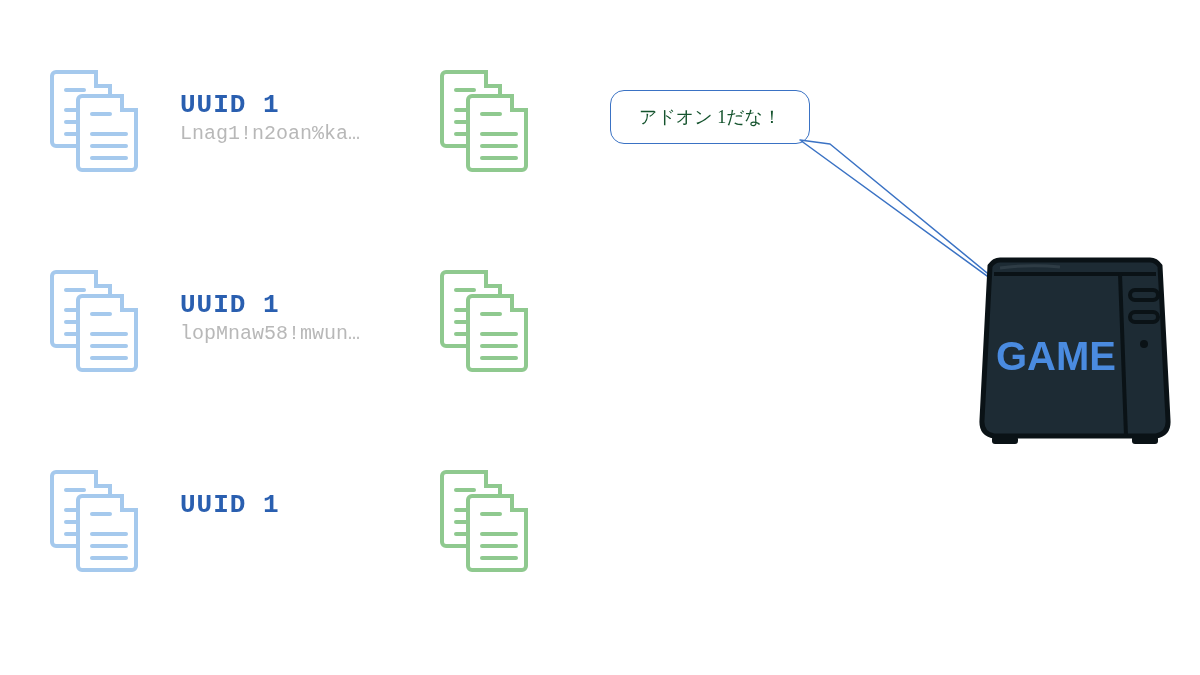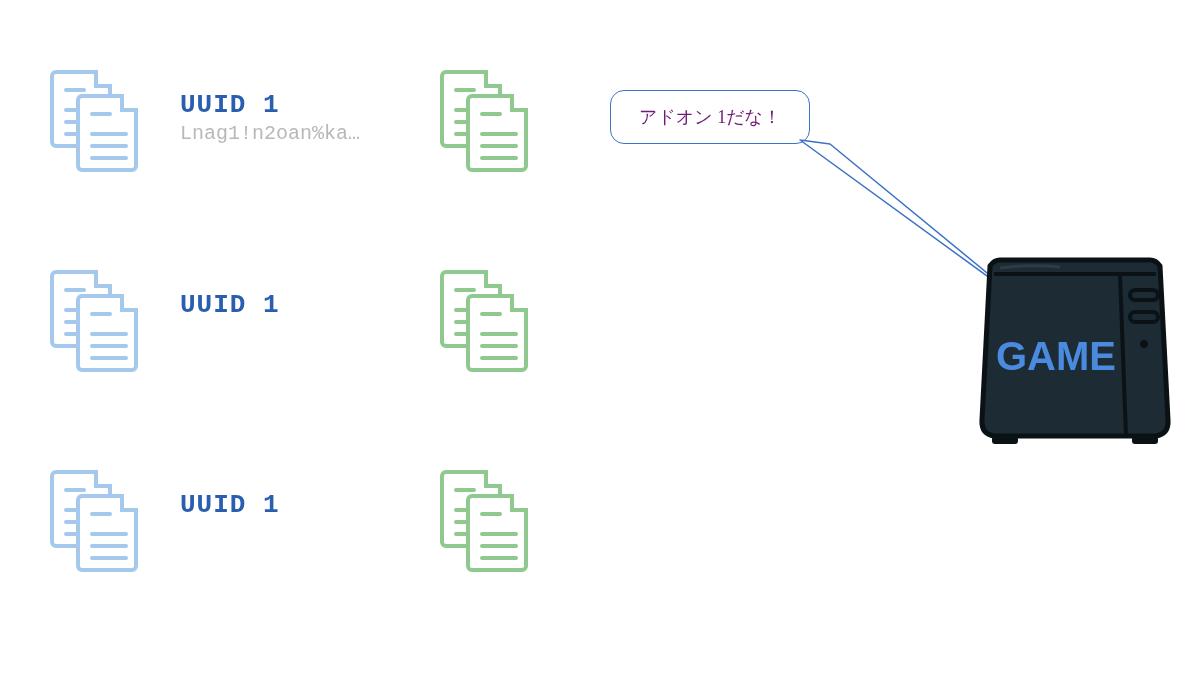--- a/index.html
+++ b/index.html
@@ -89,21 +89,21 @@
   .bubble-wrap {
     position: absolute;
     left: 610px;
     top: 30px;
   }
   .bubble {
     border: 1.5px solid #3a72c4;
     border-radius: 14px;
     padding: 14px 28px;
     font-size: 18px;
-    color: #701a75;
+    color: #14532d;
     background: #fff;
     font-family: serif;
     white-space: nowrap;
   }
   .bubble-tail {
     position: absolute;
     pointer-events: none;
   }
 
   
@@ -176,20 +176,21 @@
     <div class="doc front">
         <div class="fold"></div>
         <div class="line l1"></div>
         <div class="line l2"></div>
         <div class="line l3"></div>
         <div class="line l4"></div>
       </div>
   </div>
   <div class="uuid-block">
     <div class="uuid-title">UUID 1</div>
+    <div class="uuid-value">lopMnaw58!mwun…</div>
   </div>
   <div class="docstack green">
     <div class="doc back">
         <div class="fold"></div>
         <div class="line l1"></div>
         <div class="line l2"></div>
         <div class="line l3"></div>
         <div class="line l4"></div>
       </div>
     <div class="doc front">

